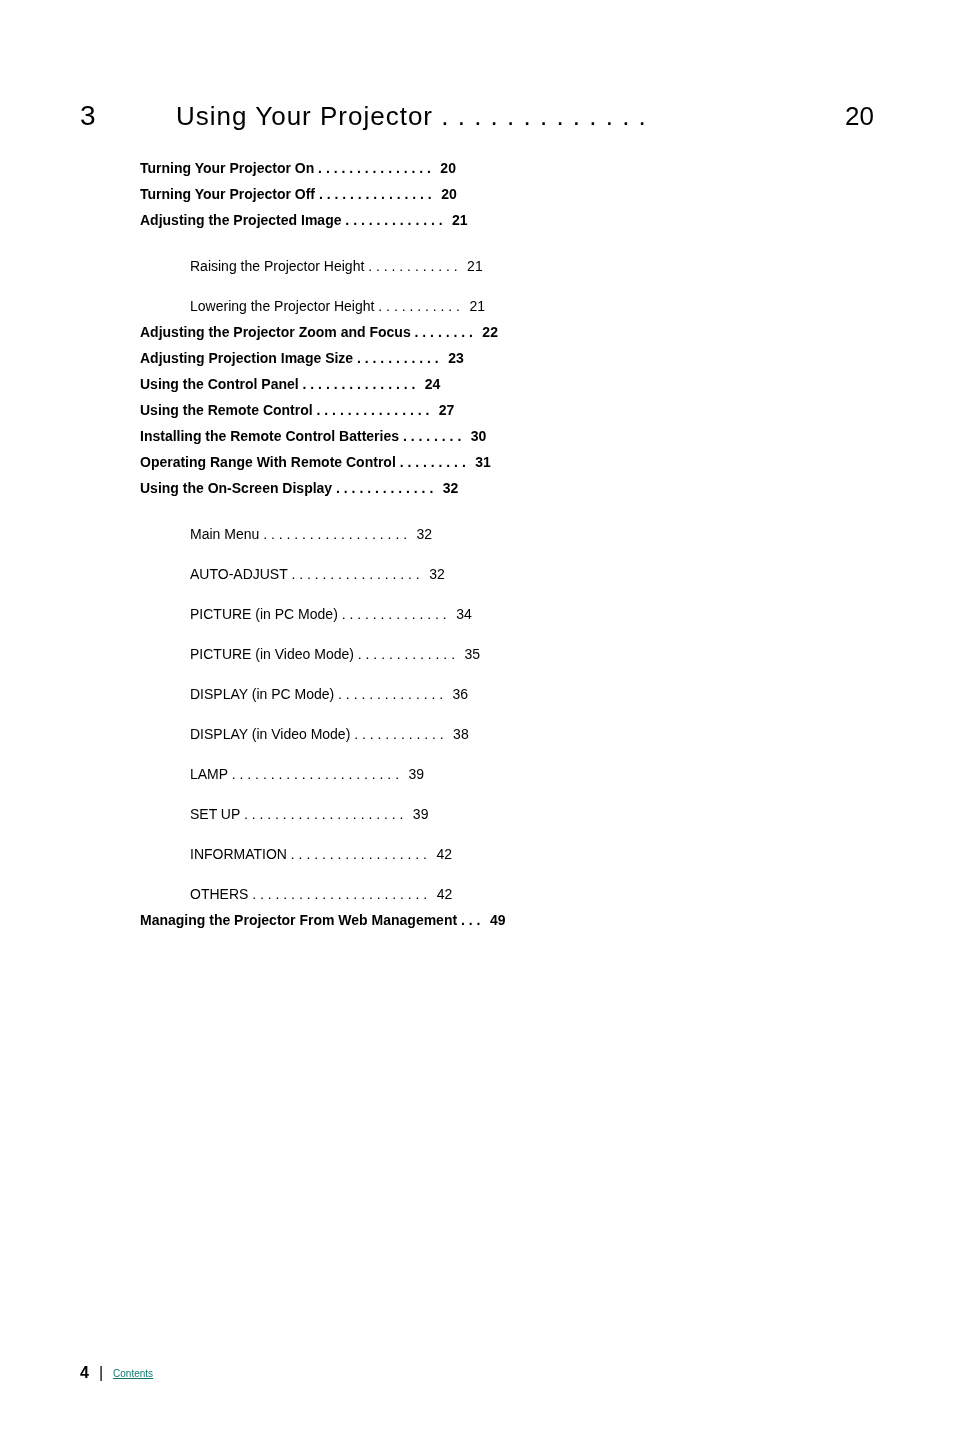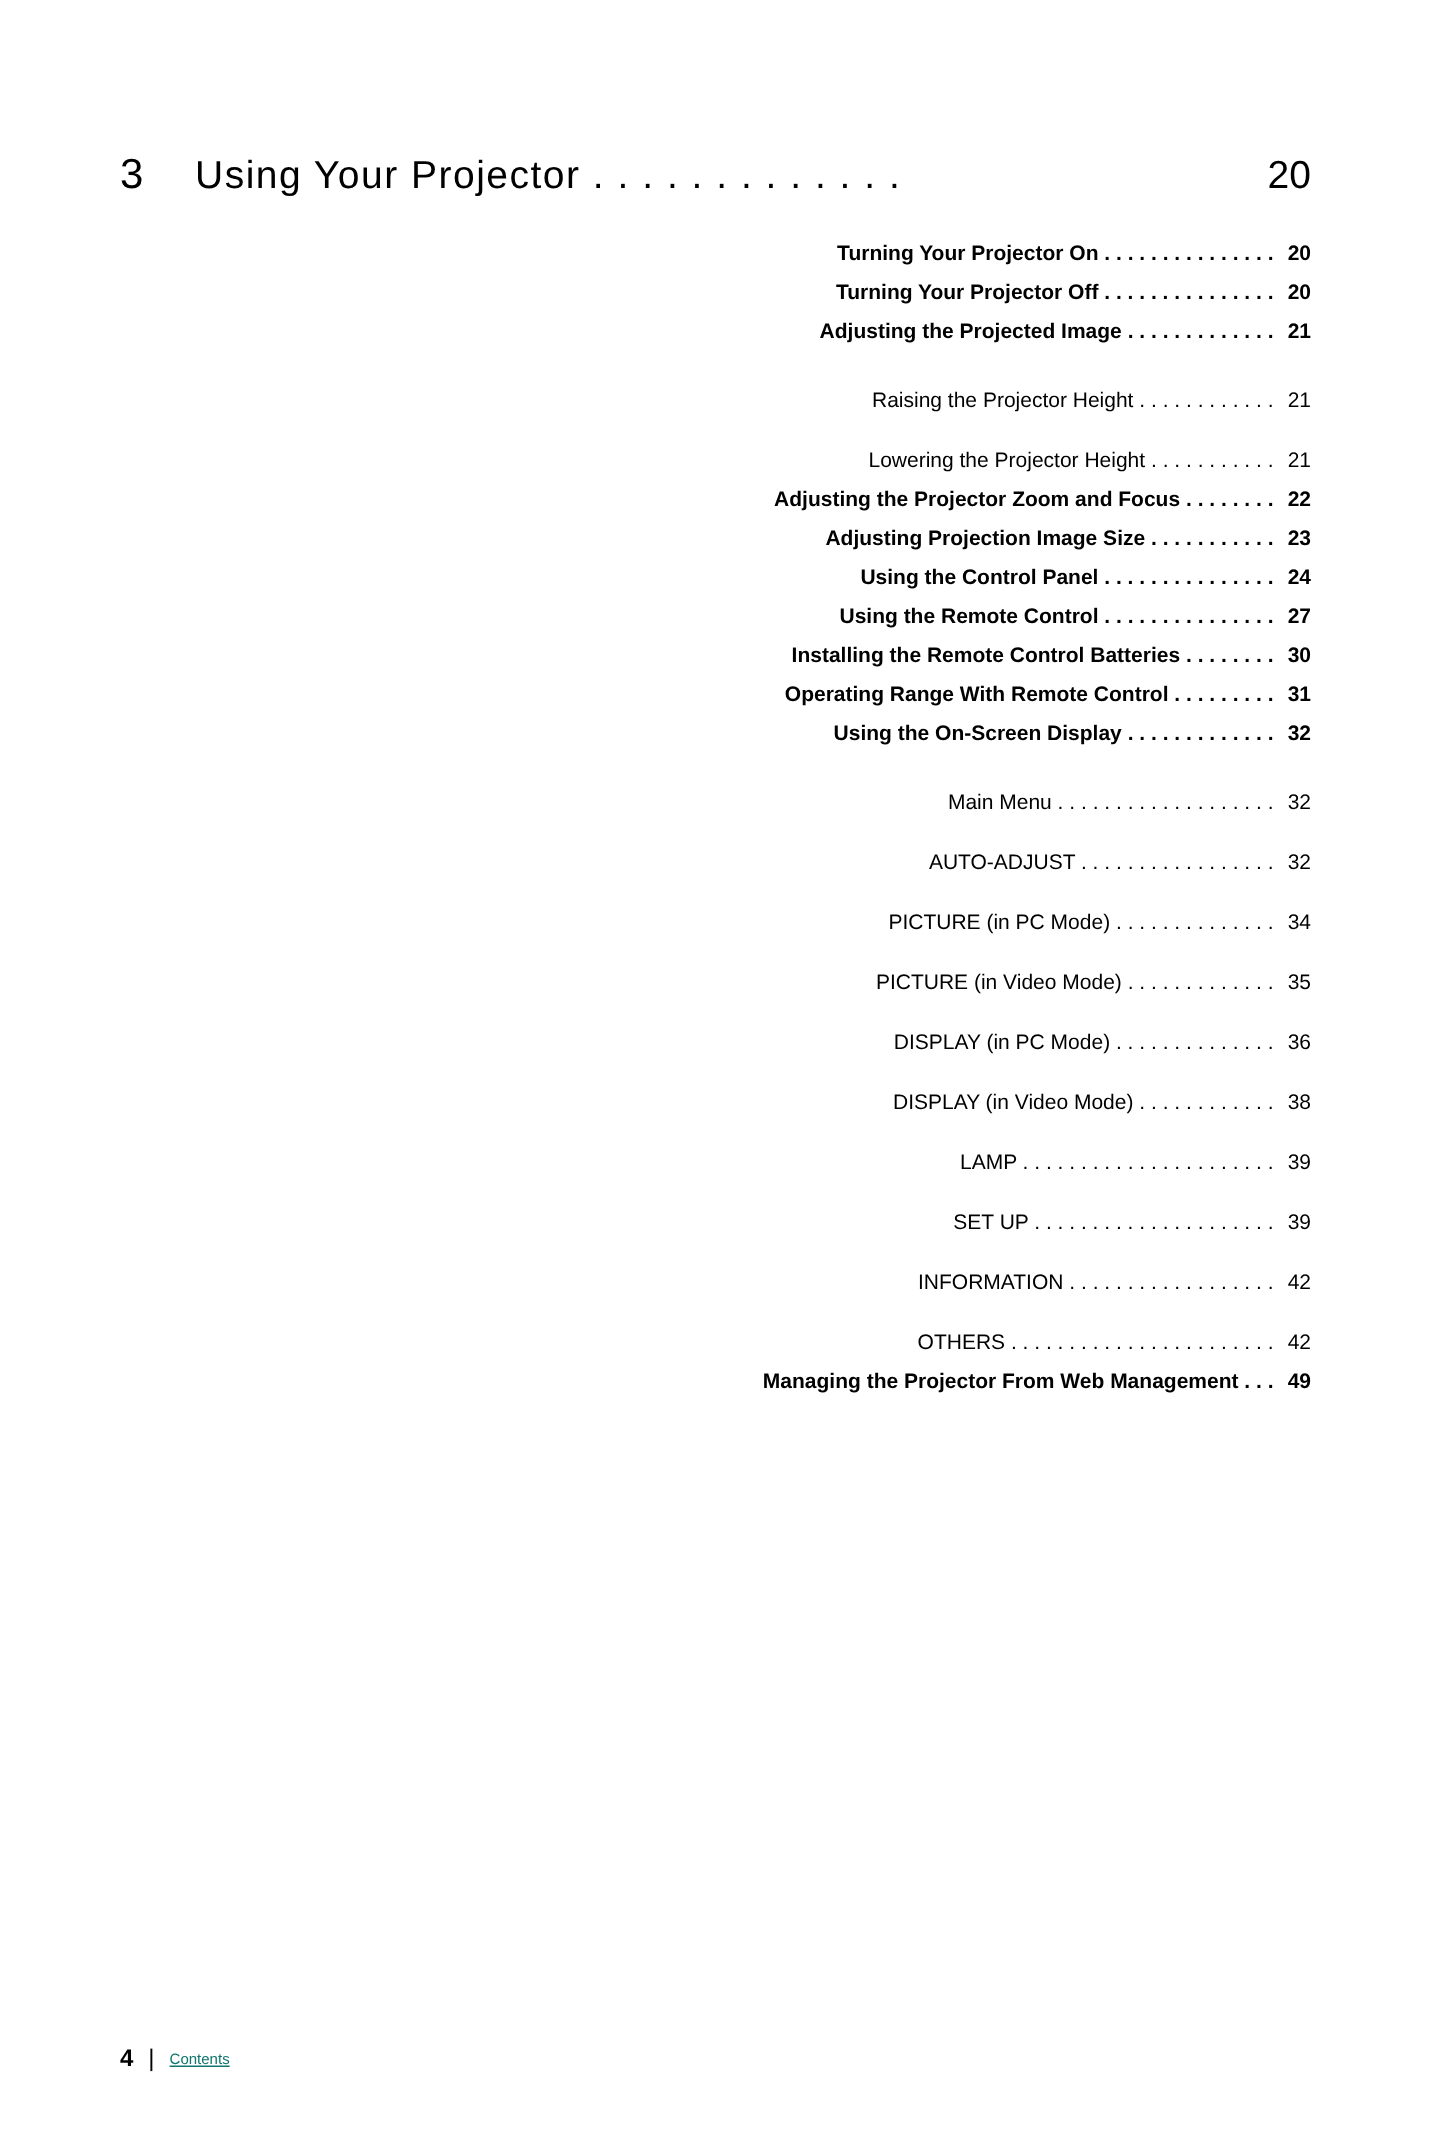--- a/index.html
+++ b/index.html
@@ -44,35 +44,35 @@
       letter-spacing: 1px;
     }
 
     .chapter-title {
       font-size: 26px;
       font-weight: normal;
       color: #000;
       flex: 1;
       font-family: 'Arial', sans-serif;
       letter-spacing: 1px;
+      margin-left: 46px;
     }
 
     .chapter-page {
       font-size: 26px;
       font-weight: normal;
       color: #000;
       font-family: 'Arial', sans-serif;
     }
 
     .toc-entry {
       display: flex;
       align-items: baseline;
       margin-bottom: 10px;
       padding-left: 60px;
-      justify-content: flex-end;
     }
 
     .toc-entry.bold-entry {
       margin-bottom: 10px;
       margin-top: 10px;
     }
 
     .toc-entry.sub-entry {
       padding-left: 110px;
       margin-bottom: 4px;

